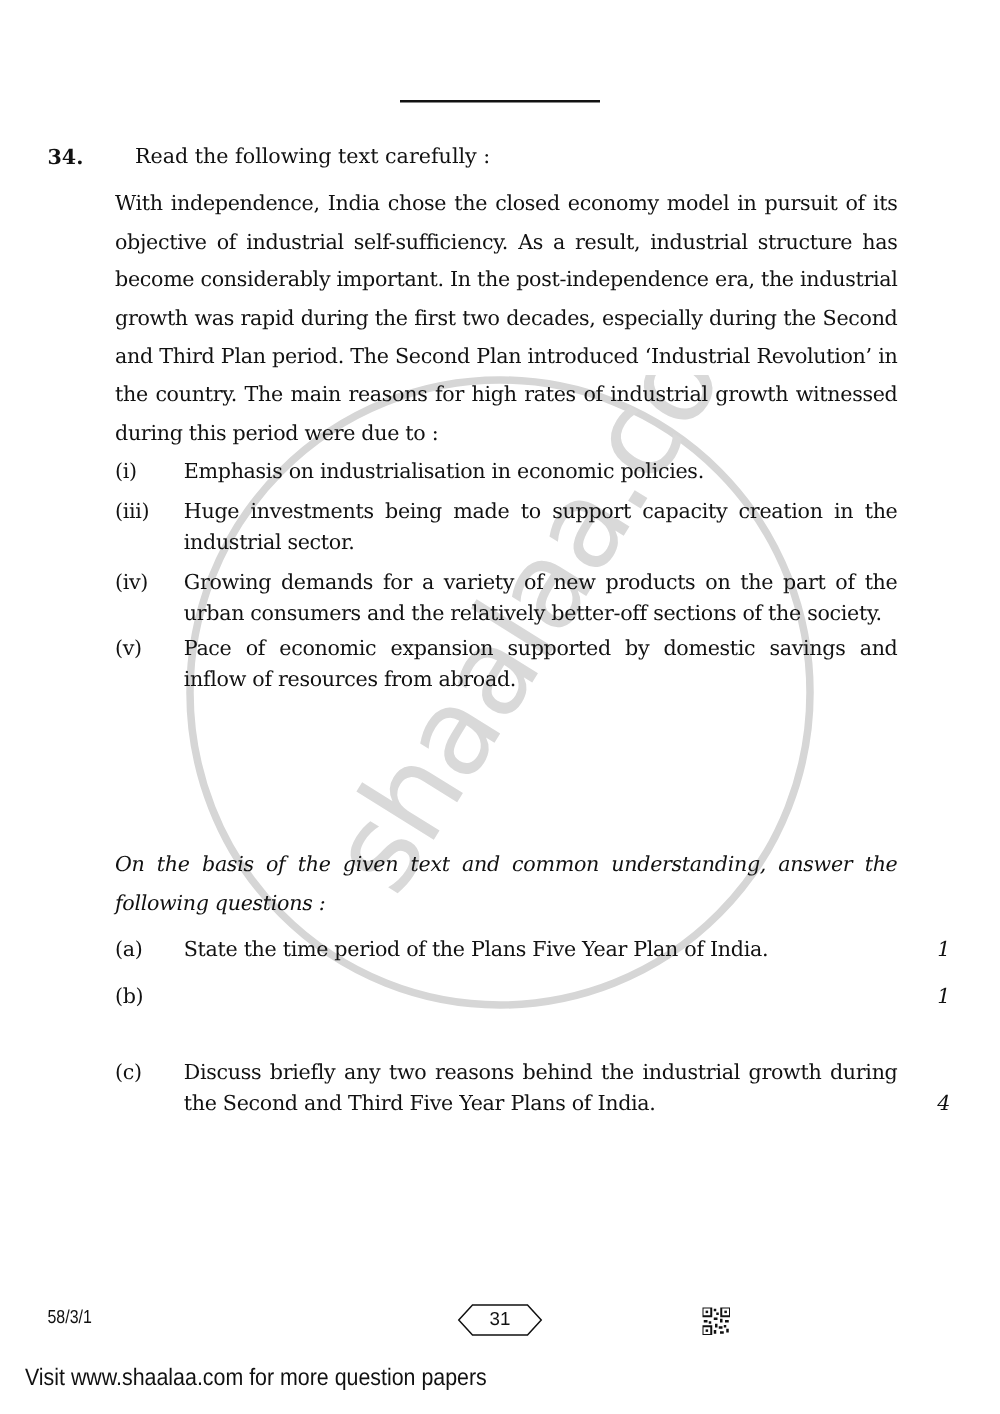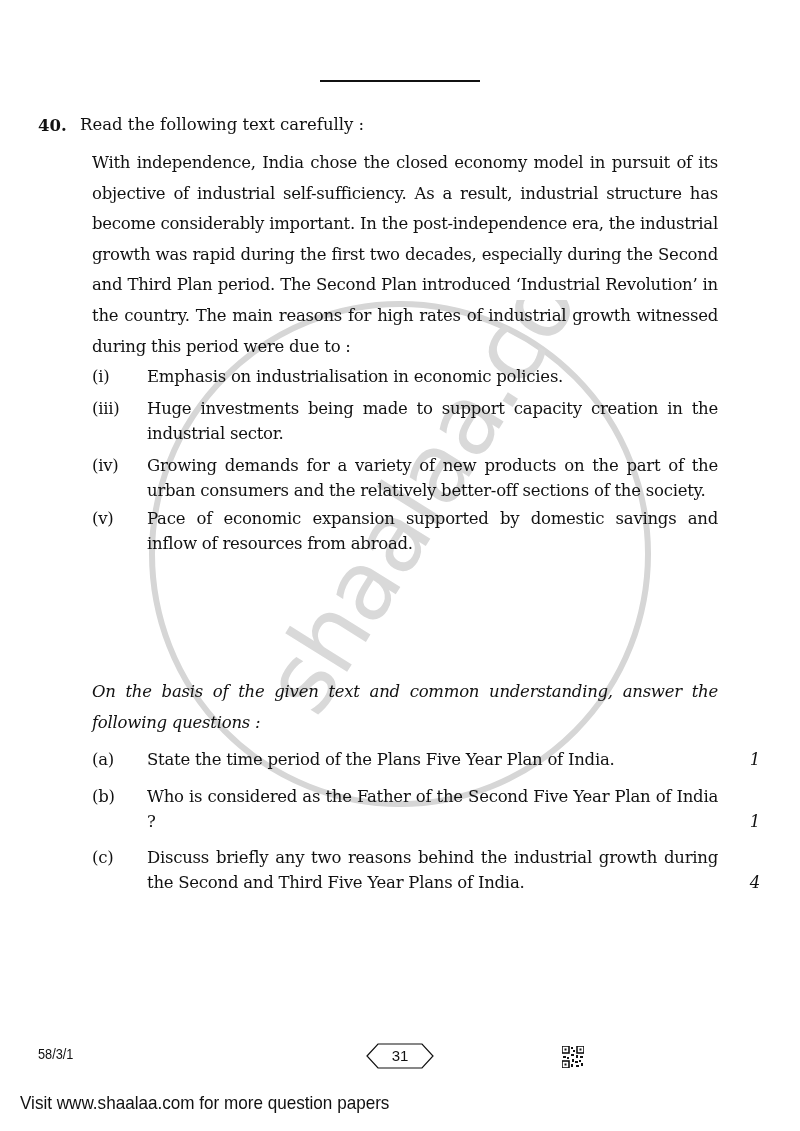--- a/index.html
+++ b/index.html
@@ -14,21 +14,21 @@
     }
     .page { position: absolute; inset: 0; z-index: 1; }
     .top-rule {
       position: absolute; left: 320px; top: 80px; width: 160px; height: 2px; background: #111;
     }
     .q-number {
       position: absolute; left: 38px; top: 116px; font-weight: bold; font-size: 16.5px;
       font-family: "DejaVu Serif", serif;
     }
     .q-intro {
-      position: absolute; left: 80px; top: 115px; font-size: 16.5px;
+      position: absolute; left: 108px; top: 115px; font-size: 16.5px;
     }
     .passage {
       position: absolute; left: 92px; top: 148px; width: 626px;
       font-size: 16.5px; line-height: 30.6px; text-align: justify;
       text-align-last: left; letter-spacing: -0.25px;
     }
     .reasons { position: absolute; left: 92px; top: 364px; width: 626px; }
     .reason {
       position: relative; display: flex; font-size: 16.5px; line-height: 25px;
       letter-spacing: -0.25px;
@@ -71,21 +71,21 @@
 <div class="watermark">
   <svg width="506" height="508" viewBox="0 0 506 508">
     <ellipse cx="253" cy="254" rx="248" ry="250" fill="none" stroke="#d6d6d6" stroke-width="6"></ellipse>
     <text x="0" y="0" transform="translate(170 420) rotate(-58)" font-family="DejaVu Sans, sans-serif" font-size="96" fill="#d9d9d9" letter-spacing="-2">shaalaa.com</text>
   </svg>
 </div>
 
 <div class="page">
   <div class="top-rule"></div>
 
-  <div class="q-number">40.</div>
+  <div class="q-number">34.</div>
   <div class="q-intro">Read the following text carefully :</div>
 
   <div class="passage">With independence, India chose the closed economy model in pursuit of its objective of industrial self-sufficiency. As a result, industrial structure has become considerably important. In the post-independence era, the industrial growth was rapid during the first two decades, especially during the Second and Third Plan period. The Second Plan introduced ‘Industrial Revolution’ in the country. The main reasons for high rates of industrial growth witnessed during this period were due to :</div>
 
   <div class="reasons">
     <div class="reason" style="margin-bottom:7px">
       <span class="label">(i)</span>
       <span class="text">Emphasis on industrialisation in economic policies.</span>
     </div>
     <div class="reason" style="margin-bottom:7px">
@@ -104,21 +104,20 @@
 
   <div class="instruction">On the basis of the given text and common understanding, answer the following questions :</div>
 
   <div class="subq" style="top:747px">
     <span class="label">(a)</span>
     <span class="text">State the time period of the Plans Five Year Plan of India.</span>
     <span class="marks">1</span>
   </div>
   <div class="subq" style="top:784px">
     <span class="label">(b)</span>
-    <span class="text">Who is considered as the Father of the Second Five Year Plan of India ?</span>
     <span class="marks">1</span>
   </div>
   <div class="subq" style="top:845px">
     <span class="label">(c)</span>
     <span class="text">Discuss briefly any two reasons behind the industrial growth during the Second and Third Five Year Plans of India.</span>
     <span class="marks">4</span>
   </div>
 
   <div class="footer-code">58/3/1</div>
 

